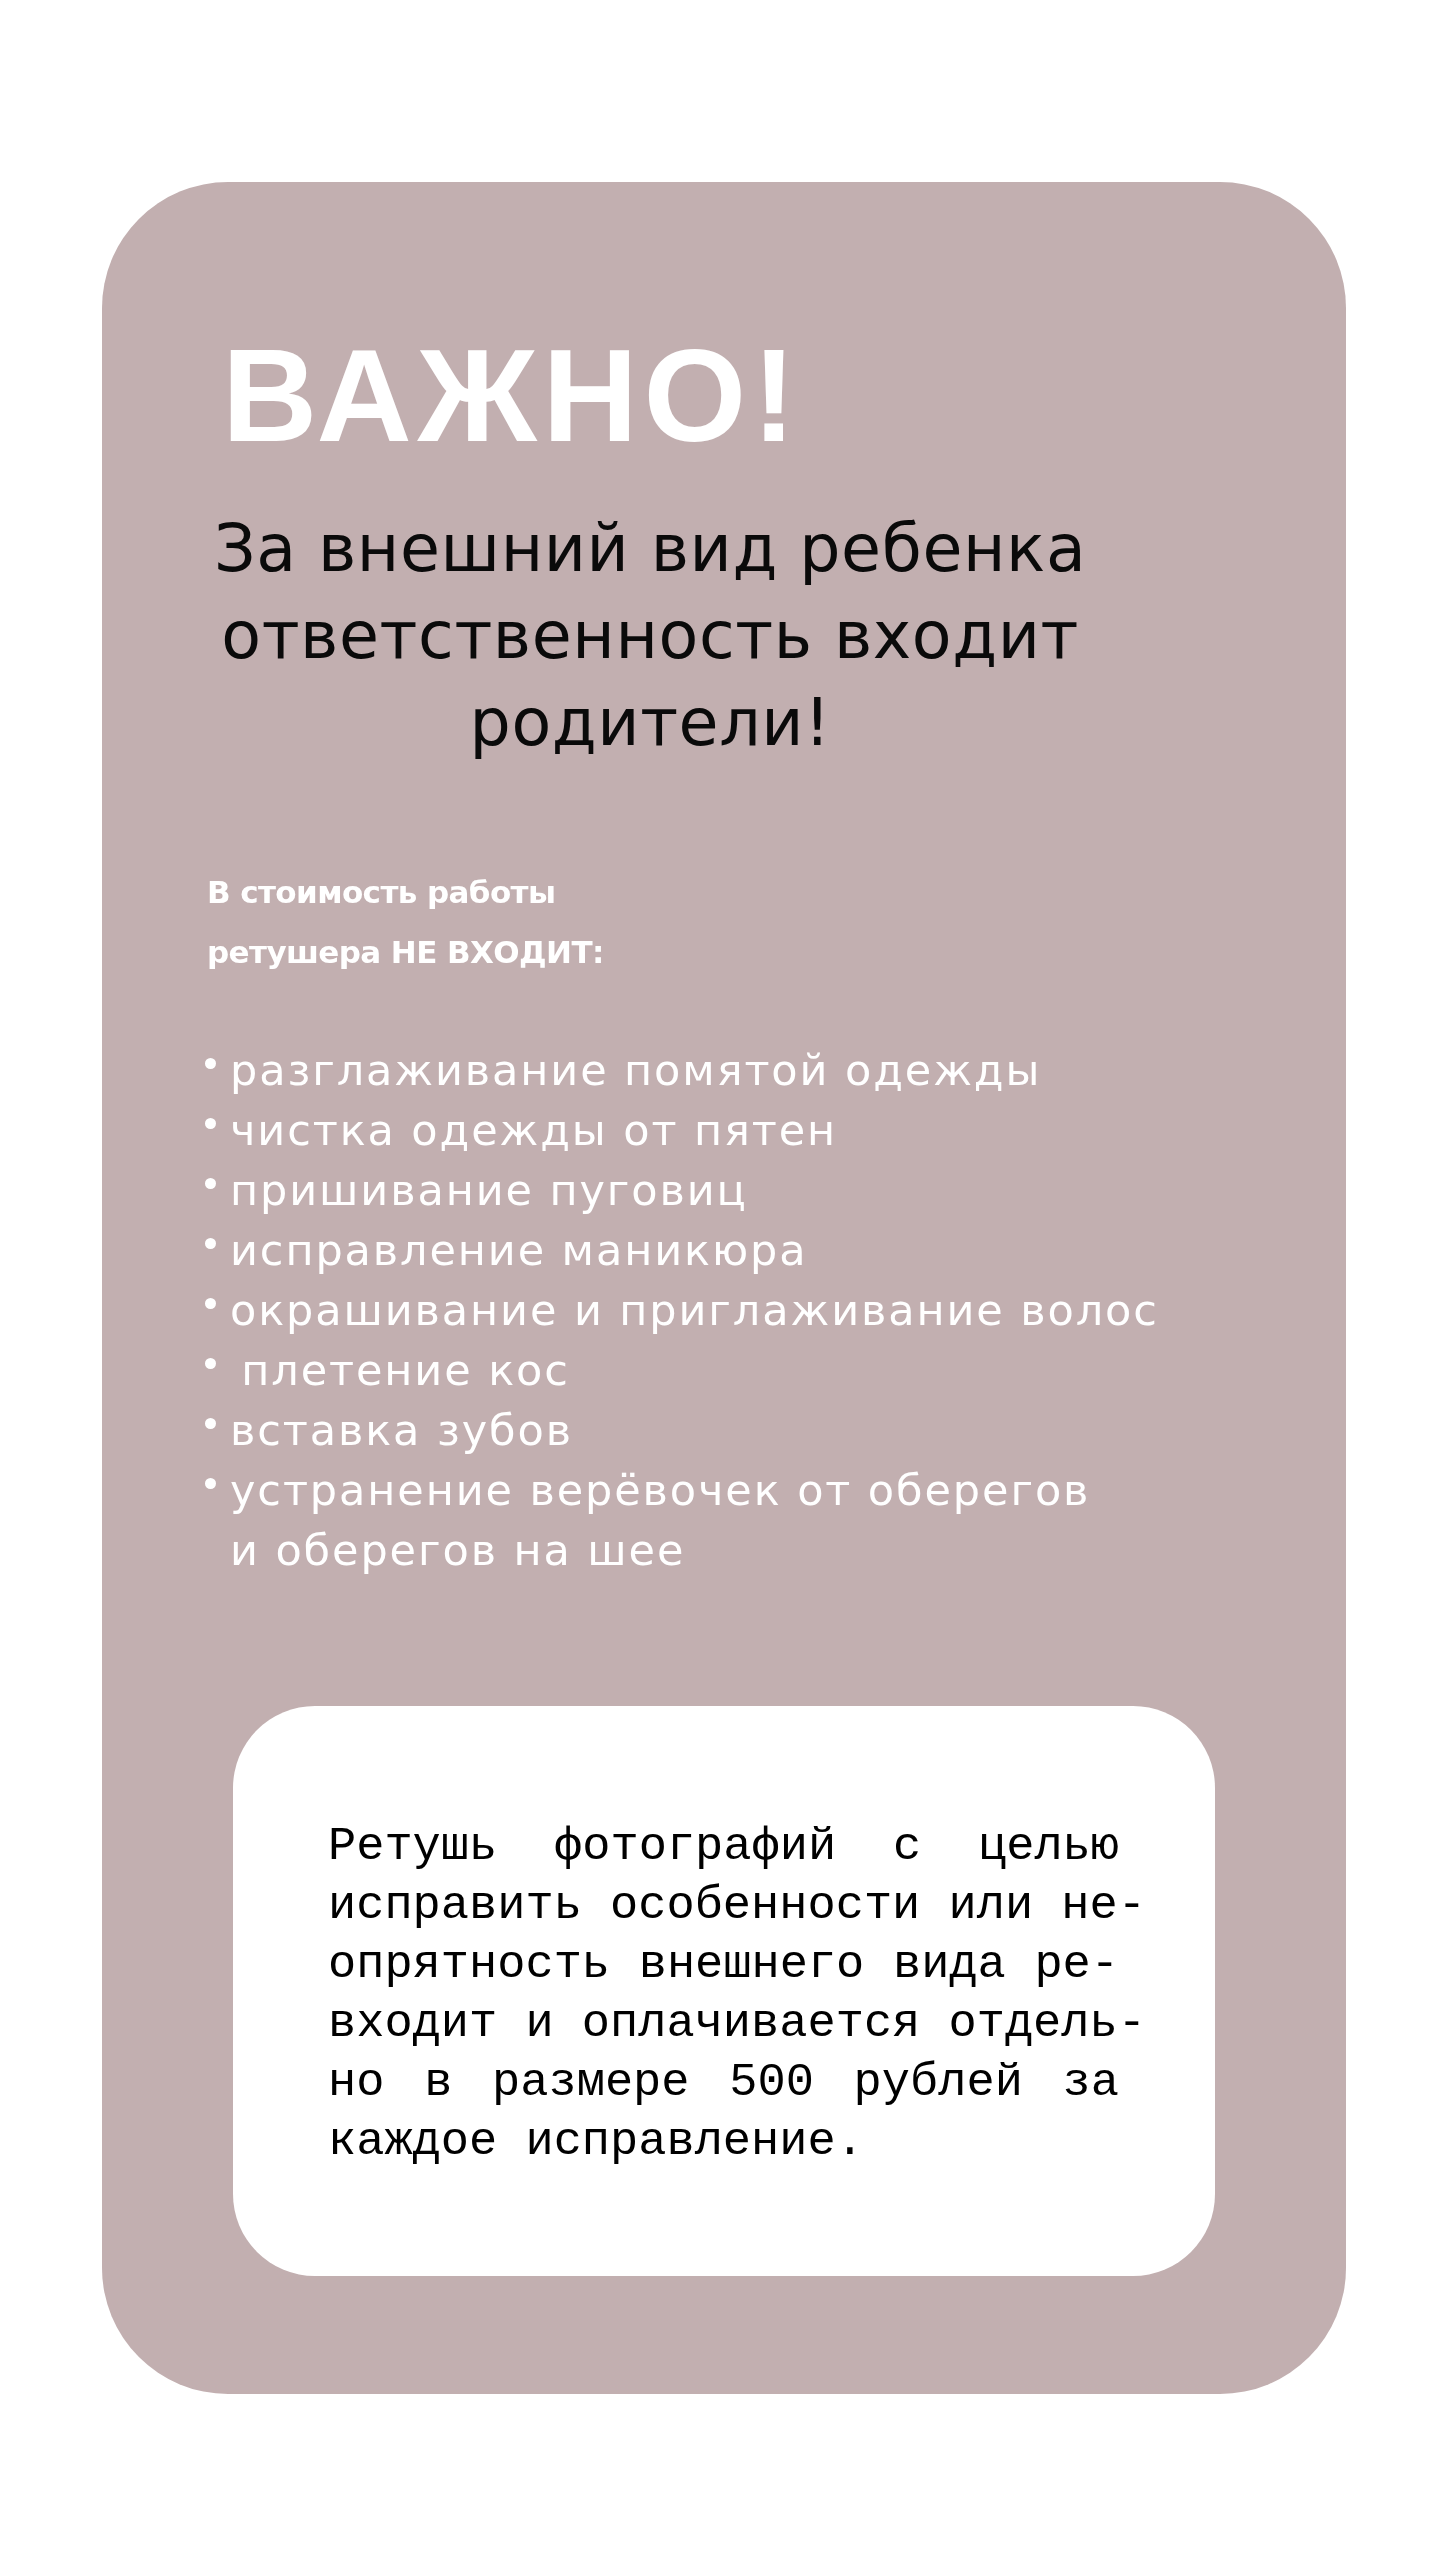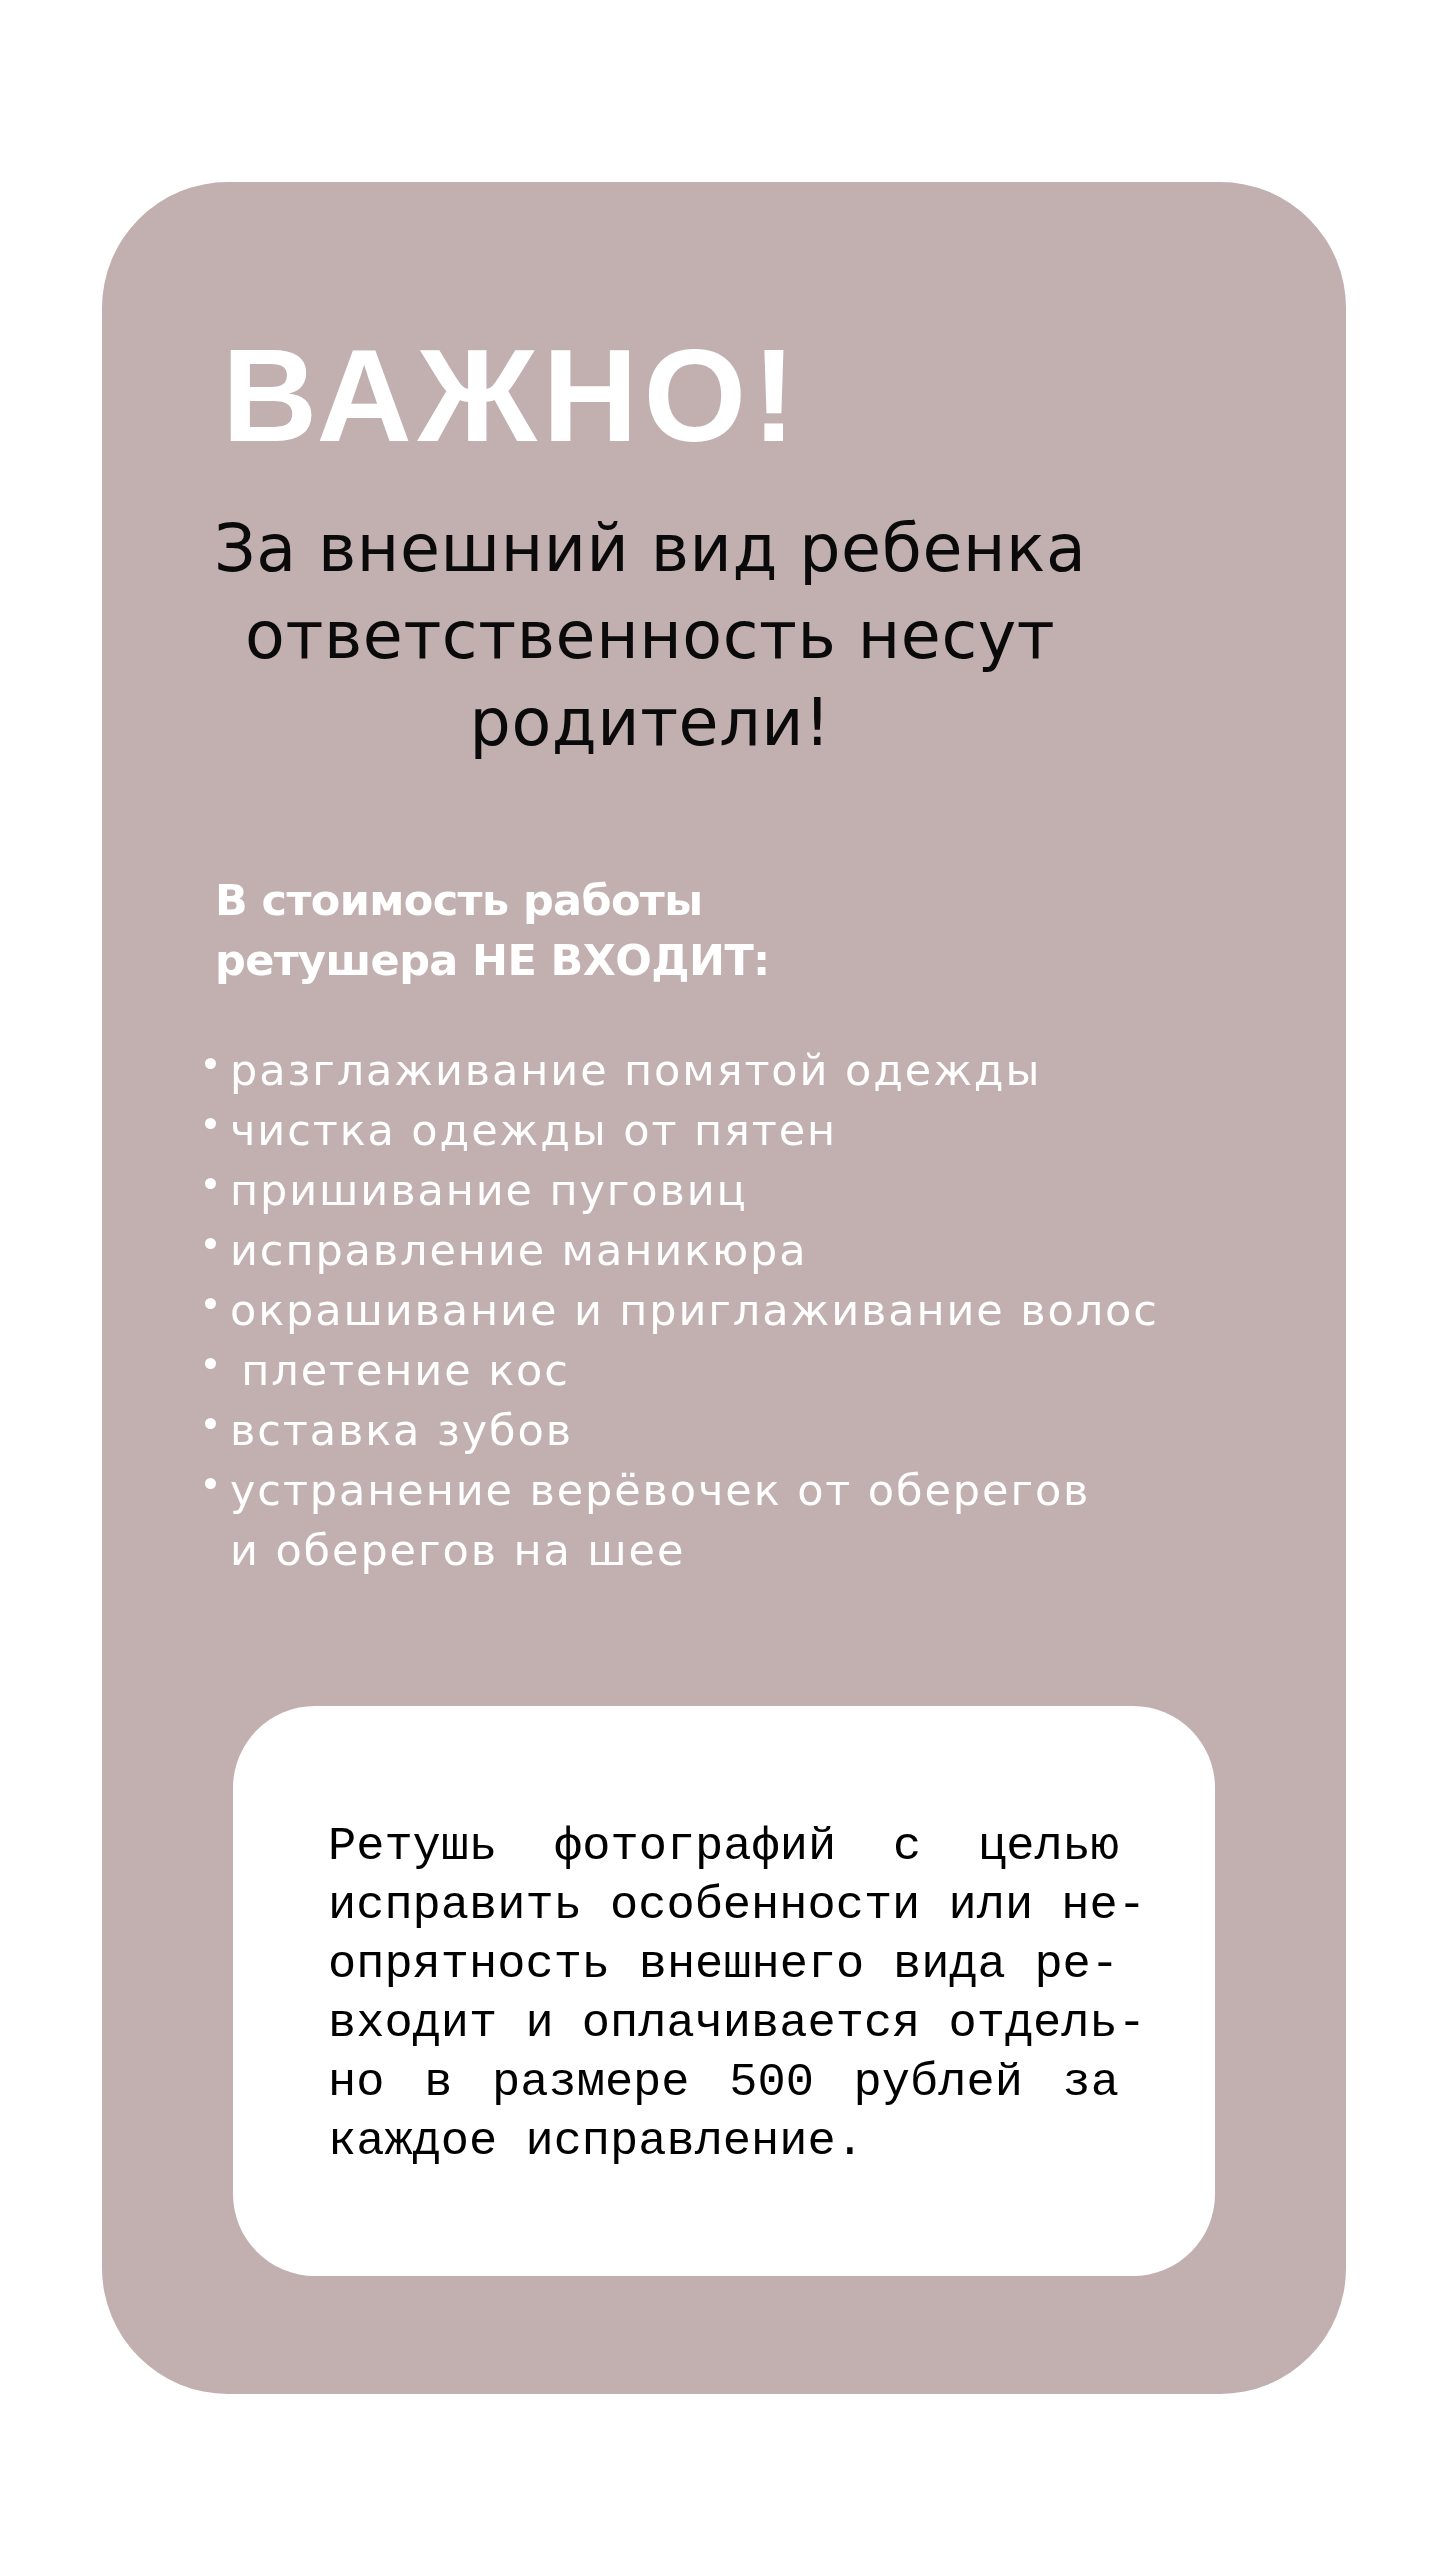--- a/index.html
+++ b/index.html
@@ -46,24 +46,24 @@
     line-height: 87px;
     letter-spacing: 0.6px;
     color: #0a0a0a;
     text-align: center;
   }
   .subtitle .line { display: block; white-space: nowrap; }
   .subheading {
     position: absolute;
     left: 207px;
     top: 862px;
-    margin: 8px;
+    margin: 0;
     font-family: "DejaVu Sans", sans-serif;
     font-weight: bold;
-    font-size: 43px;
+    font-size: 31px;
     line-height: 60px;
     letter-spacing: -0.6px;
     color: #ffffff;
   }
   .subheading .line { display: block; white-space: nowrap; }
   .list {
     position: absolute;
     left: 205px;
     top: 1040px;
     margin: 0;
@@ -124,21 +124,21 @@
 </style>
 </head>
 <body>
 
 <div class="card"></div>
 
 <h1 class="title">ВАЖНО!</h1>
 
 <p class="subtitle">
   <span class="line">За внешний вид ребенка</span>
-  <span class="line">ответственность несут</span>
+  <span class="line">ответственность входит</span>
   <span class="line">родители!</span>
 </p>
 
 <h2 class="subheading">
   <span class="line">В стоимость работы</span>
   <span class="line">ретушера НЕ ВХОДИТ:</span>
 </h2>
 
 <ul class="list">
   <li>

